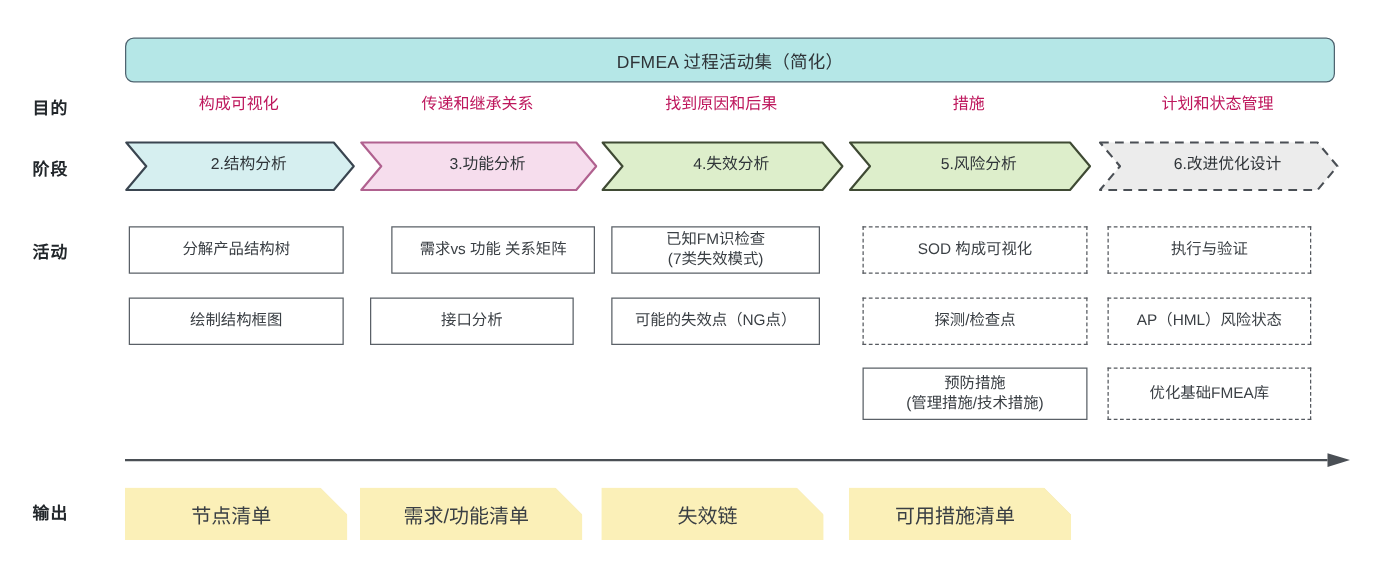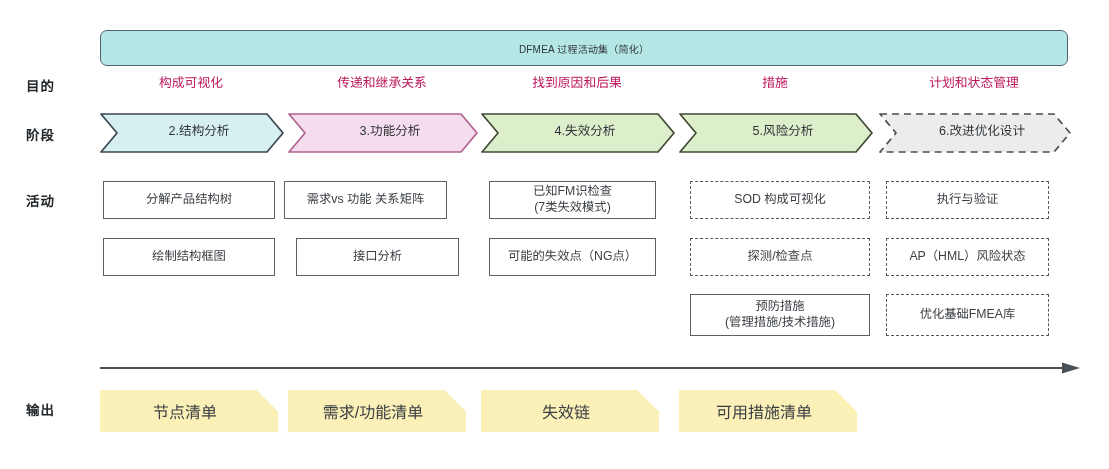--- a/index.html
+++ b/index.html
@@ -28,21 +28,21 @@
     top: 30px;
     width: 968px;
     height: 36px;
     box-sizing: border-box;
     background: #b5e7e7;
     border: 1.6px solid #4f6470;
     border-radius: 7px;
     display: flex;
     align-items: center;
     justify-content: center;
-    font-size: 10px;
+    font-size: 14px;
     color: #2f3438;
     letter-spacing: .2px;
   }
 
   
   .row-label {
     position: absolute;
     left: 26px;
     font-size: 13.5px;
     font-weight: bold;
@@ -181,21 +181,21 @@
         <span class="fold"></span>
         <span class="out-text">节点清单</span>
       </div>
       <div class="purpose" style="left: 288px; width: 188px;">传递和继承关系</div>
       <div class="chev" style="left: 288px; width: 188px;">
         <svg width="190" height="42" viewBox="-1 -2 190 42" xmlns="http://www.w3.org/2000/svg">
           <polygon points="0,0 172,0 188,19 172,38 0,38 16,19" fill="#f6dded" stroke="#b0618f" stroke-width="1.7" stroke-linejoin="round"></polygon>
         </svg>
         <div class="chev-text">3.功能分析</div>
       </div>
-      <div class="act-box" style="left: 284px; width: 163px; top: 181px; height: 38px;">
+      <div class="act-box" style="left: 313px; width: 163px; top: 181px; height: 38px;">
         <span>需求vs 功能 关系矩阵</span>
       </div>
       <div class="act-box" style="left: 296px; width: 163px; top: 238px; height: 38px;">
         <span>接口分析</span>
       </div>
       <div class="out-box" style="left: 288px;">
         <span class="fold"></span>
         <span class="out-text">需求/功能清单</span>
       </div>
       <div class="purpose" style="left: 481px; width: 192px;">找到原因和后果</div>

